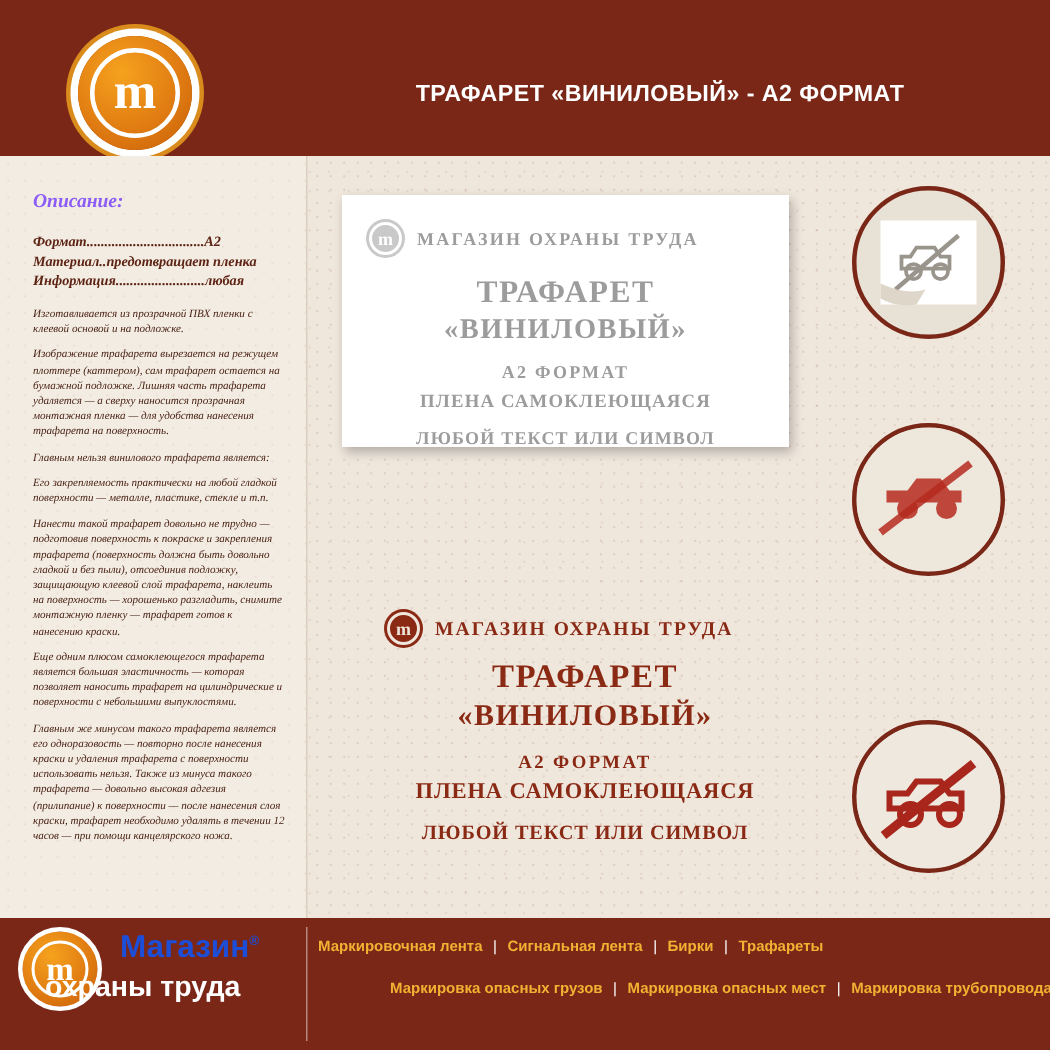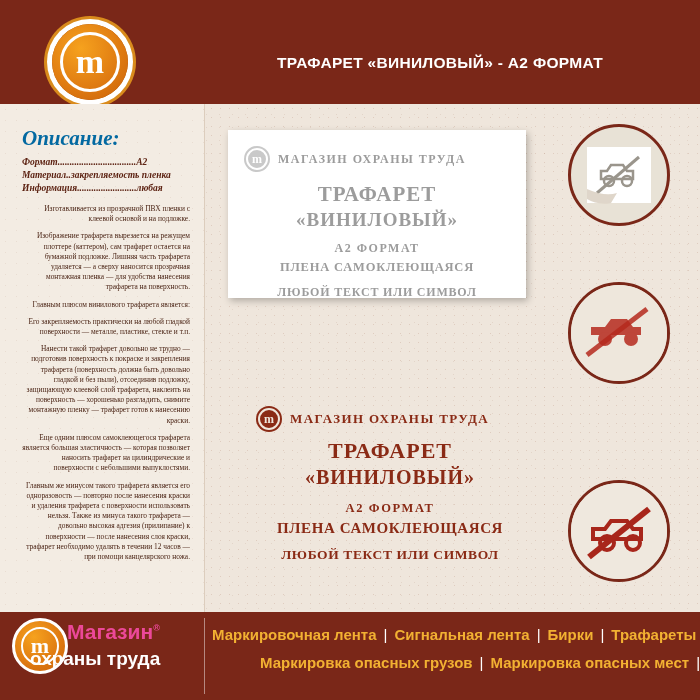--- a/index.html
+++ b/index.html
@@ -87,44 +87,45 @@
     position: absolute; left:0; top:0; width:100%; height:100%;
     background-image: radial-gradient(circle, rgba(150,90,60,0.10) 0.6px, transparent 0.8px);
     background-size: 11px 11px;
   }
   .desc-title {
     position: absolute;
     left: 22px; top: 22px;
     font-family: "Liberation Serif", serif;
     font-style: italic;
     font-weight: bold;
-    font-size: 21px;
-    color: #0369a1;
+    font-size: 13px;
+    color: #8b5cf6;
   }
   .spec-list {
     position: absolute;
     left: 22px; top: 52px;
     width: 166px;
     font-family: "Liberation Serif", serif;
     font-style: italic;
     font-weight: bold;
     font-size: 9.5px;
     color: #5d2313;
     line-height: 13px;
   }
   .spec-list div { white-space: nowrap; }
   .desc-body {
     position: absolute;
     left: 22px; top: 100px;
     width: 168px;
     font-family: "Liberation Serif", serif;
+    font-style: italic;
     font-size: 7.4px;
     line-height: 10.2px;
     color: #4a2314;
-    text-align: right;
+    text-align: left;
   }
   .desc-body p { margin: 0 0 7px 0; }
   
   .stencil-card {
     position: absolute;
     left: 228px; top: 130px;
     width: 298px; height: 168px;
     background: #ffffff;
     box-shadow: 2px 3px 7px rgba(0,0,0,0.25);
   }
@@ -232,41 +233,41 @@
     display: flex; align-items: center; justify-content: center;
   }
   .footer-logo .ring4 {
     width: 34px; height: 34px; border-radius: 50%;
     border: 2px solid #ffffff;
     display: flex; align-items: center; justify-content: center;
   }
   .footer-logo .m4 { color:#ffffff; font-size: 22px; font-weight: bold; }
   .footer-brand1 {
     position: absolute;
-    left: 67px; top: 620px;
-    color: #ec4899;
+    left: 80px; top: 620px;
+    color: #1d4ed8;
     font-family: "Liberation Sans", sans-serif;
     font-weight: bold;
     font-size: 21px;
   }
   .footer-brand1 sup { font-size: 9px; vertical-align: super; }
   .footer-brand2 {
     position: absolute;
     left: 30px; top: 648px;
     color: #ffffff;
     font-family: "Liberation Sans", sans-serif;
     font-weight: bold;
     font-size: 19px;
   }
   .footer-row {
     position: absolute;
     color: #f2b132;
     font-family: "Liberation Sans", sans-serif;
     font-weight: bold;
-    font-size: 15px;
+    font-size: 10px;
     white-space: nowrap;
   }
   .footer-row .sep { color: #ffffff; font-weight: normal; padding: 0 7px; }
   .fr1 { left: 212px; top: 626px; }
   .fr2 { left: 212px; top: 654px; margin-left: 48px; }
   .divider-line {
     position: absolute;
     left: 204px; top: 618px;
     width: 1px; height: 76px;
     background: rgba(255,255,255,0.45);
@@ -288,27 +289,27 @@
 
   <div class="body-bg">
     <div class="speckle"></div>
   </div>
 
   <div class="left-col">
     <div class="speckle2"></div>
     <div class="desc-title">Описание:</div>
     <div class="spec-list">
       <div>Формат.................................А2</div>
-      <div>Материал..закрепляемость пленка</div>
+      <div>Материал..предотвращает пленка</div>
       <div>Информация.........................любая</div>
     </div>
     <div class="desc-body">
       <p>Изготавливается из прозрачной ПВХ пленки с клеевой основой и на подложке.</p>
       <p>Изображение трафарета вырезается на режущем плоттере (каттером), сам трафарет остается на бумажной подложке. Лишняя часть трафарета удаляется — а сверху наносится прозрачная монтажная пленка — для удобства нанесения трафарета на поверхность.</p>
-      <p>Главным плюсом винилового трафарета является:</p>
+      <p>Главным нельзя винилового трафарета является:</p>
       <p>Его закрепляемость практически на любой гладкой поверхности — металле, пластике, стекле и т.п.</p>
       <p>Нанести такой трафарет довольно не трудно — подготовив поверхность к покраске и закрепления трафарета (поверхность должна быть довольно гладкой и без пыли), отсоединив подложку, защищающую клеевой слой трафарета, наклеить на поверхность — хорошенько разгладить, снимите монтажную пленку — трафарет готов к нанесению краски.</p>
       <p>Еще одним плюсом самоклеющегося трафарета является большая эластичность — которая позволяет наносить трафарет на цилиндрические и поверхности с небольшими выпуклостями.</p>
       <p>Главным же минусом такого трафарета является его одноразовость — повторно после нанесения краски и удаления трафарета с поверхности использовать нельзя. Также из минуса такого трафарета — довольно высокая адгезия (прилипание) к поверхности — после нанесения слоя краски, трафарет необходимо удалять в течении 12 часов — при помощи канцелярского ножа.</p>
     </div>
   </div>
 
   <div class="stencil-card">
     <div class="card-logo">
       <div class="ring2">

